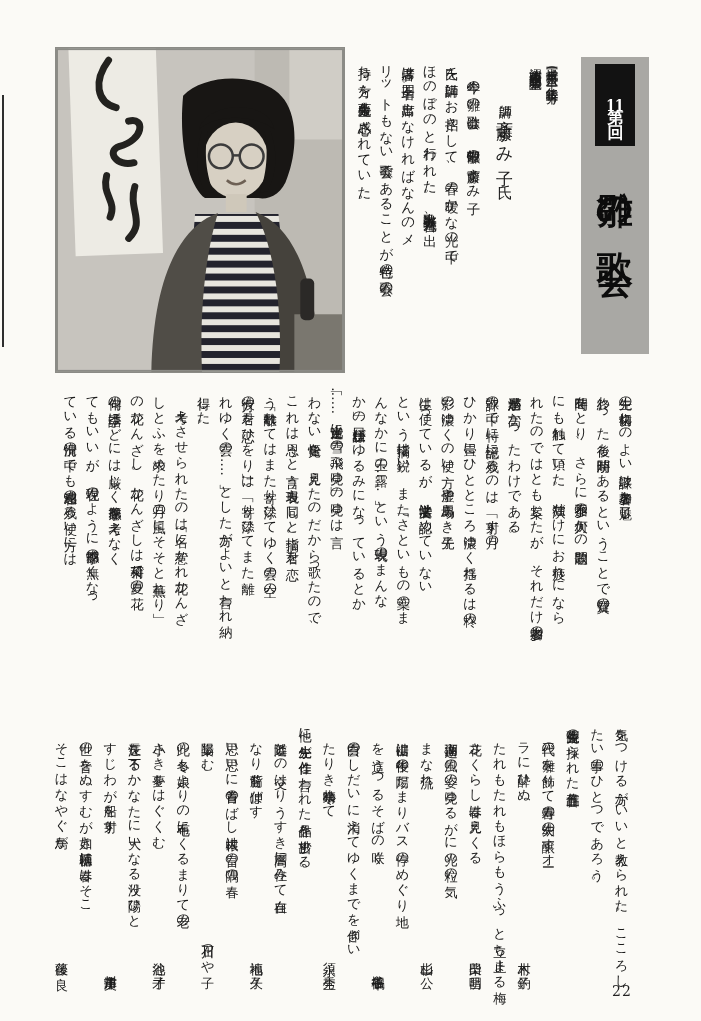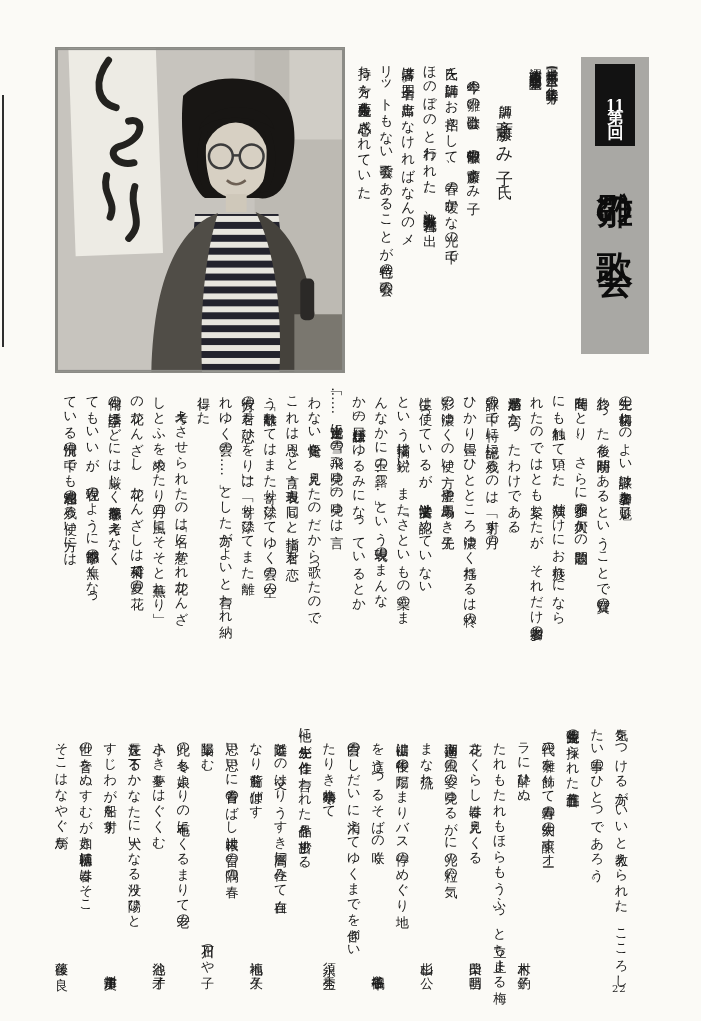--- a/index.html
+++ b/index.html
@@ -64,21 +64,21 @@
   
   .bottom{
     left:48px;top:719px;width:585px;height:288px;
     font-size:13.2px;line-height:24.35px;letter-spacing:0.4px;
   }
   .authcol{display:flex;justify-content:space-between;height:100%;}
   .author{margin-inline-end:40px;}
   
   .pageno{
     position:absolute;left:612px;top:983px;
-    font-size:10px;letter-spacing:1px;color:#222;
+    font-size:14px;letter-spacing:1px;color:#222;
   }
   
   .scan-line{position:absolute;left:2px;top:95px;width:2px;height:252px;background:#2e2e2e;}
 </style>
 </head>
 <body>
 
 <div class="page">
 
   <div class="scan-line"></div>

